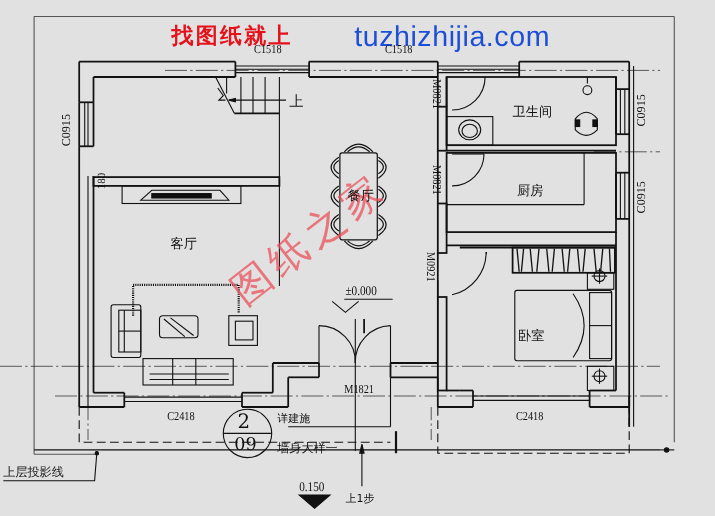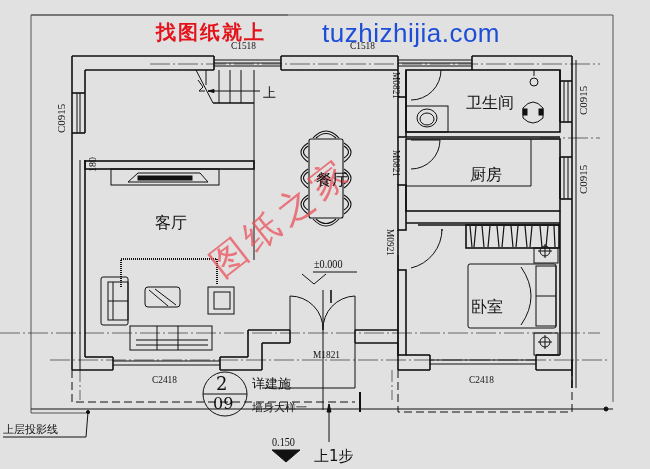--- a/index.html
+++ b/index.html
@@ -1,18 +1,18 @@
 <!DOCTYPE html>
 <html><head>
 <meta charset="utf-8">
 <style>
   html, body { margin:0; padding:0; background:#e1e1e1; }
   body { width:650px; height:469px; overflow:hidden; position:relative; font-family:"DejaVu Sans", sans-serif; }
   svg { position:absolute; left:0; top:0; }
-  .lbl { position:absolute; color:#111; font-family:"DejaVu Sans", sans-serif; font-size:16px; white-space:nowrap; line-height:1; }
+  .lbl { position:absolute; color:#111; font-family:"DejaVu Sans", sans-serif; font-size:12px; white-space:nowrap; line-height:1; }
   .serif { font-family:"Liberation Serif","DejaVu Serif", serif; font-size:11px; transform:scaleX(0.85); transform-origin:left center; }
   .vert { transform:rotate(90deg); transform-origin:left top; }
   .vertccw { transform:rotate(-90deg); transform-origin:left top; }
   .wm-title { position:absolute; left:156px; top:19px; color:#e3121b; font-size:20px; font-weight:bold; letter-spacing:2px; white-space:nowrap; font-family:"DejaVu Serif", serif; }
   .wm-url { position:absolute; left:322px; top:18px; color:#1d4ed8; font-size:26px; white-space:nowrap; font-family:"Liberation Sans", sans-serif; letter-spacing:0.5px; }
   .wm-diag { position:absolute; left:200px; top:250px; color:rgba(235,80,90,0.75); font-size:36px; white-space:nowrap; transform:rotate(-38deg); transform-origin:left top; font-family:"DejaVu Serif", serif; letter-spacing:6px; }
 </style>
 </head>
 <body>
 
@@ -304,16 +304,16 @@
 <div class="lbl serif vert" style="left:396px;top:229px;transform:rotate(90deg) scaleX(0.85);">M0921</div>
 <div class="lbl serif" style="left:313px;top:349px;">M1821</div>
 
 <div class="lbl serif vertccw" style="left:88px;top:172px;font-size:10px;">180</div>
 
 <div class="lbl serif" style="left:314px;top:258px;font-size:12px;">±0.000</div>
 <div class="lbl serif" style="left:272px;top:436px;font-size:12px;">0.150</div>
 
 <div class="lbl" style="left:216px;top:375px;font-size:18px;font-family:'DejaVu Serif',serif;">2</div>
 <div class="lbl" style="left:213px;top:396px;font-size:16px;font-family:'DejaVu Serif',serif;">09</div>
-<div class="lbl" style="left:252px;top:377px;font-size:13px;">详建施</div>
+<div class="lbl" style="left:252px;top:377px;font-size:10px;">详建施</div>
 <div class="lbl" style="left:252px;top:402px;font-size:11px;">墙身大样一</div>
 <div class="lbl" style="left:3px;top:424px;font-size:11px;">上层投影线</div>
-<div class="lbl" style="left:314px;top:449px;font-size:15px;">上1步</div>
+<div class="lbl" style="left:314px;top:449px;font-size:10px;">上1步</div>
 
 </body></html>

